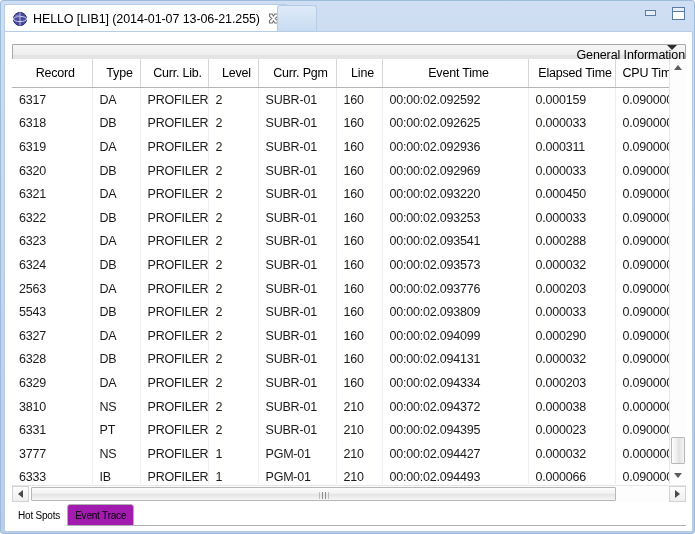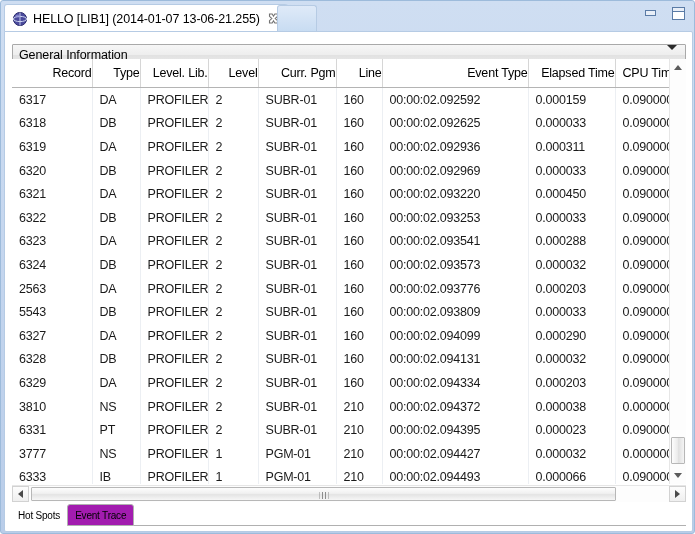--- a/index.html
+++ b/index.html
@@ -132,20 +132,21 @@
   #combo {
     position: absolute;
     left: 0; top: 8px;
     width: 100%; height: 100%;
     box-sizing: border-box;
     background: linear-gradient(to bottom, #f6f6f6 0%, #eeeeee 48%, #e2e2e2 52%, #eaeaea 100%);
     border: 1px solid #a9a9a9;
     border-radius: 1px;
     display: flex;
     align-items: center;
+    justify-content: flex-end;
   }
   #combo-text {
     padding-left: 6px;
     font-size: 12.5px;
     color: #000;
     letter-spacing: -0.1px;
   }
   #combo-arrow {
     position: absolute;
     right: 9px; top: 9px;
@@ -176,21 +177,21 @@
 
   table.grid {
     border-collapse: collapse;
     table-layout: fixed;
     width: 657px;
     font-size: 12.5px;
   }
   table.grid th {
     height: 28px;
     font-weight: normal;
-    text-align: right;
+    text-align: center;
     padding: 0 0 0 7px;
     background: #ffffff;
     border-right: 1px solid #d6d6d6;
     border-bottom: 1px solid #b4b4b4;
     color: #000;
     letter-spacing: -0.2px;
     white-space: nowrap;
     vertical-align: middle;
   }
   table.grid th:last-child { border-right: none; }
@@ -408,25 +409,25 @@
               <col class="c-pgm">
               <col class="c-line">
             <col class="c-event">
               <col class="c-elapsed">
               <col class="c-cpu">
           </colgroup>
           <thead>
             <tr>
               <th>Record</th>
               <th>Type</th>
-              <th>Level. Lib.</th>
+              <th>Curr. Lib.</th>
               <th>Level</th>
               <th>Curr. Pgm</th>
               <th>Line</th>
-              <th>Event Type</th>
+              <th>Event Time</th>
               <th>Elapsed Time</th>
               <th>CPU Time</th>
             </tr>
           </thead>
           <tbody id="tbody">
               <tr>
                 <td>6317</td>
                 <td>DA</td>
                 <td>PROFILER</td>
                 <td>2</td>

